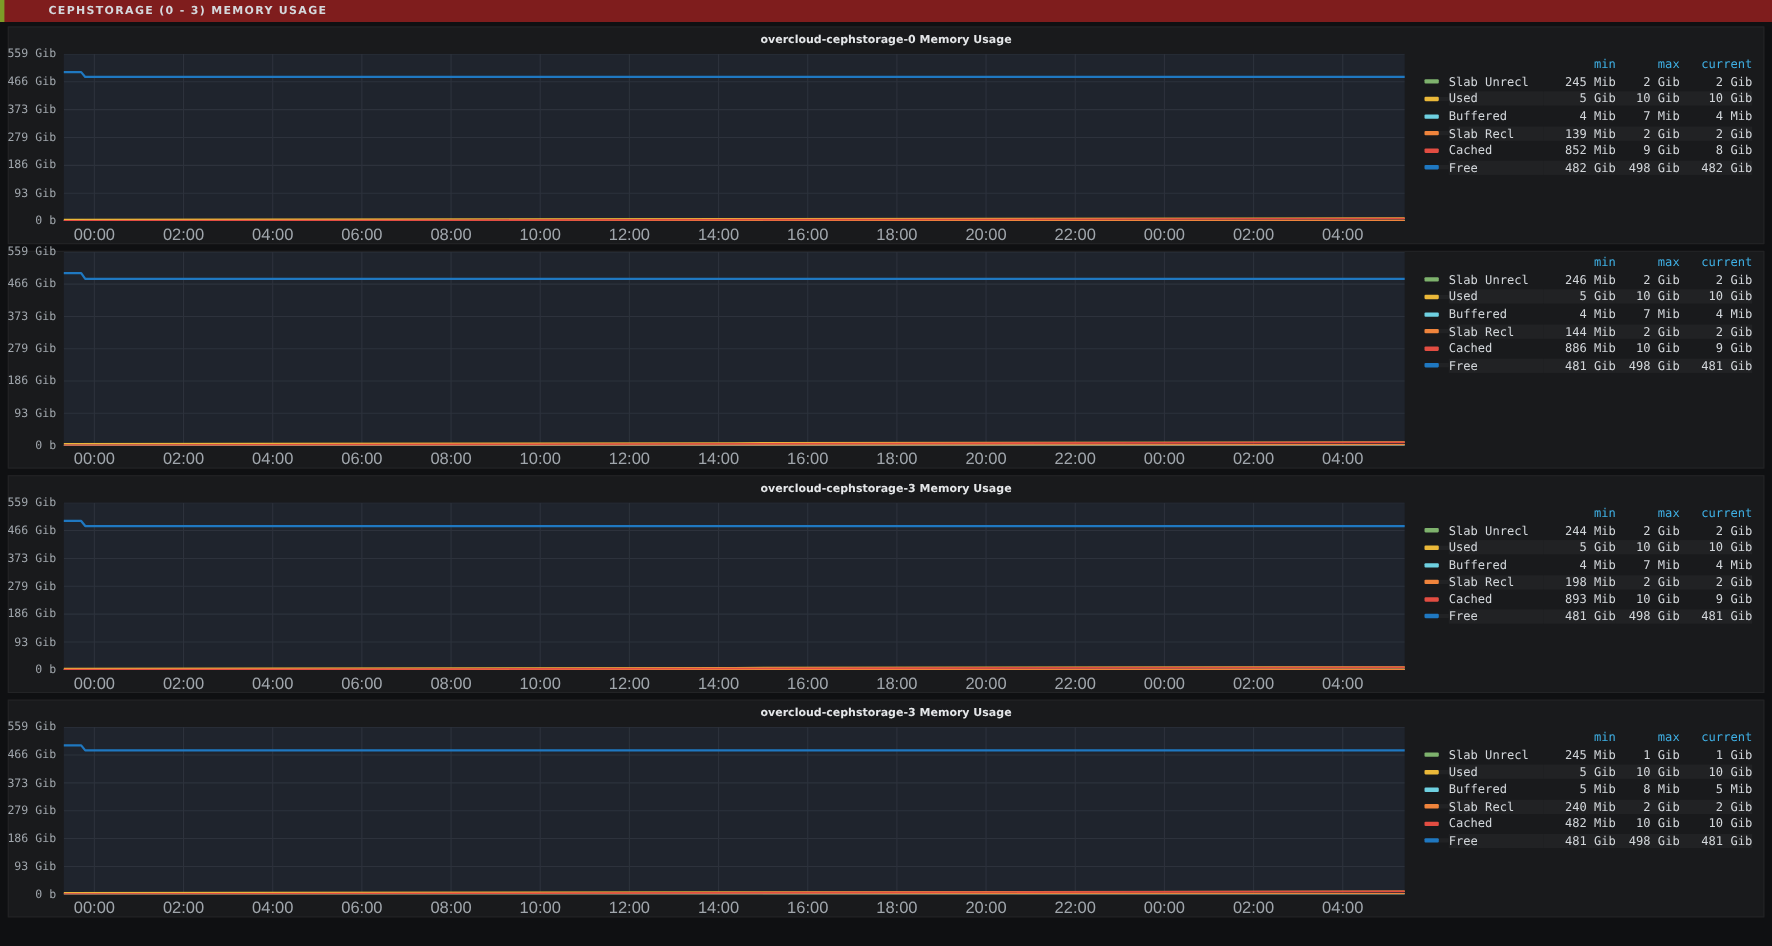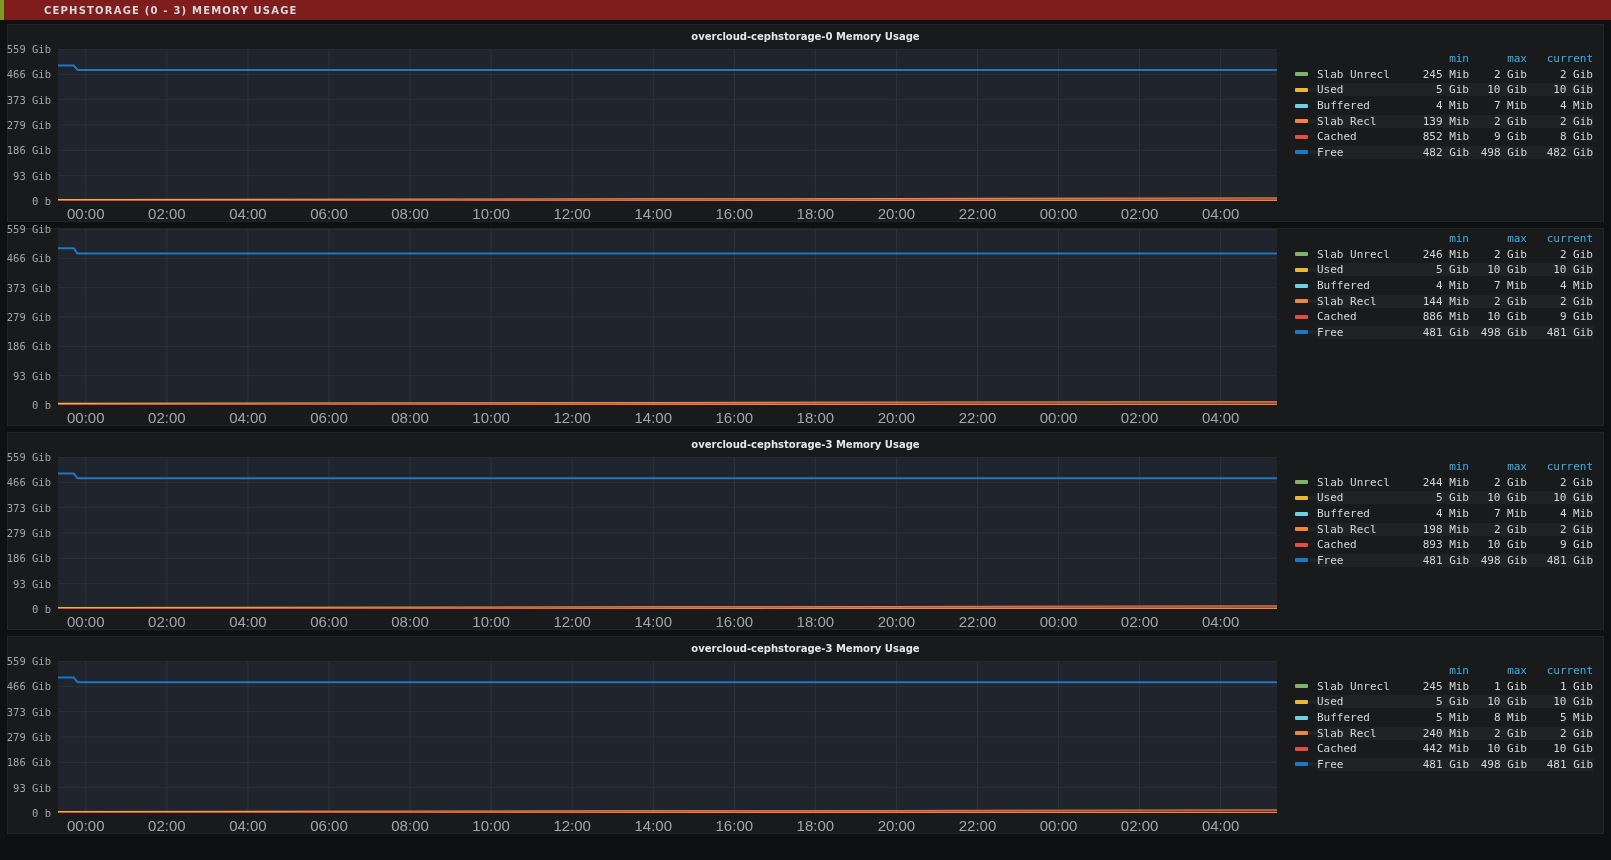--- a/index.html
+++ b/index.html
@@ -549,21 +549,21 @@
               <span class="lswatch" style="background: rgb(239, 132, 60);"></span>
             </div>
             <div class="lname alt">Slab Recl</div>
             <div class="lcell alt">240 Mib</div>
             <div class="lcell alt">2 Gib</div>
             <div class="lcell alt">2 Gib</div>
             <div class="lswatch-cell">
               <span class="lswatch" style="background: rgb(226, 77, 66);"></span>
             </div>
             <div class="lname">Cached</div>
-            <div class="lcell">442 Mib</div>
+            <div class="lcell">482 Mib</div>
             <div class="lcell">10 Gib</div>
             <div class="lcell">10 Gib</div>
             <div class="lswatch-cell alt">
               <span class="lswatch" style="background: rgb(31, 120, 193);"></span>
             </div>
             <div class="lname alt">Free</div>
             <div class="lcell alt">481 Gib</div>
             <div class="lcell alt">498 Gib</div>
             <div class="lcell alt">481 Gib</div>
           </div>

